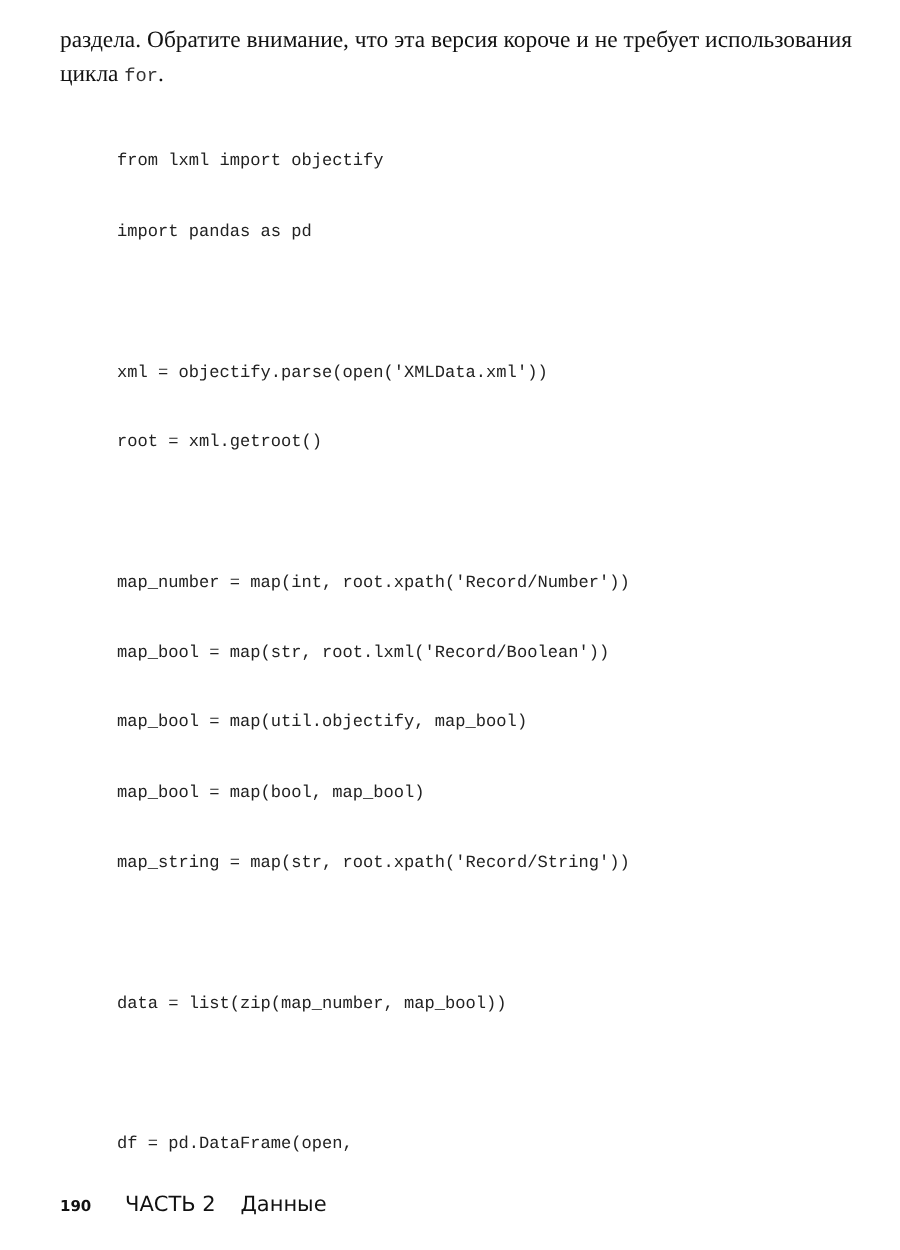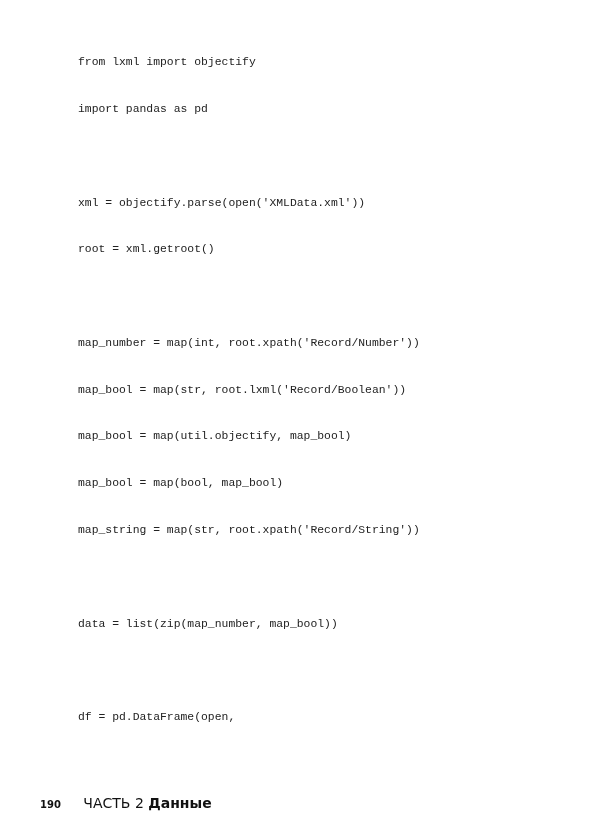--- a/index.html
+++ b/index.html
@@ -26,27 +26,28 @@
       margin: 8px 0 8px 0;
     }
     .code-line { display: block; height: 15.6px; margin-left: 38px; }
     .footer {
       position: absolute; left: 40px; top: 795px;
       font-family: "DejaVu Sans", sans-serif;
       font-size: 14px;
       color: #111;
     }
     .footer .num { font-weight: bold; font-size: 10px; margin-right: 18px; }
-    .footer .part { margin-right: 0; }
-    .footer .title { font-weight: bold; }
+    .footer .part { margin-right: 12px; }
+    .footer .title { font-weight: normal; }
   </style>
 </head>
 <body>
 
 <div class="page">
+  <p class="para"><span>раздела. Обратите внимание, что эта версия короче и не требует использования цикла </span><code>for</code><span>.</span></p>
 
   <div class="code">
     <span class="code-line">from lxml import objectify</span>
     <span class="code-line">import pandas as pd</span>
     <span class="code-line"></span>
     <span class="code-line">xml = objectify.parse(open('XMLData.xml'))</span>
     <span class="code-line">root = xml.getroot()</span>
     <span class="code-line"></span>
     <span class="code-line">map_number = map(int, root.xpath('Record/Number'))</span>
     <span class="code-line">map_bool = map(str, root.lxml('Record/Boolean'))</span>

